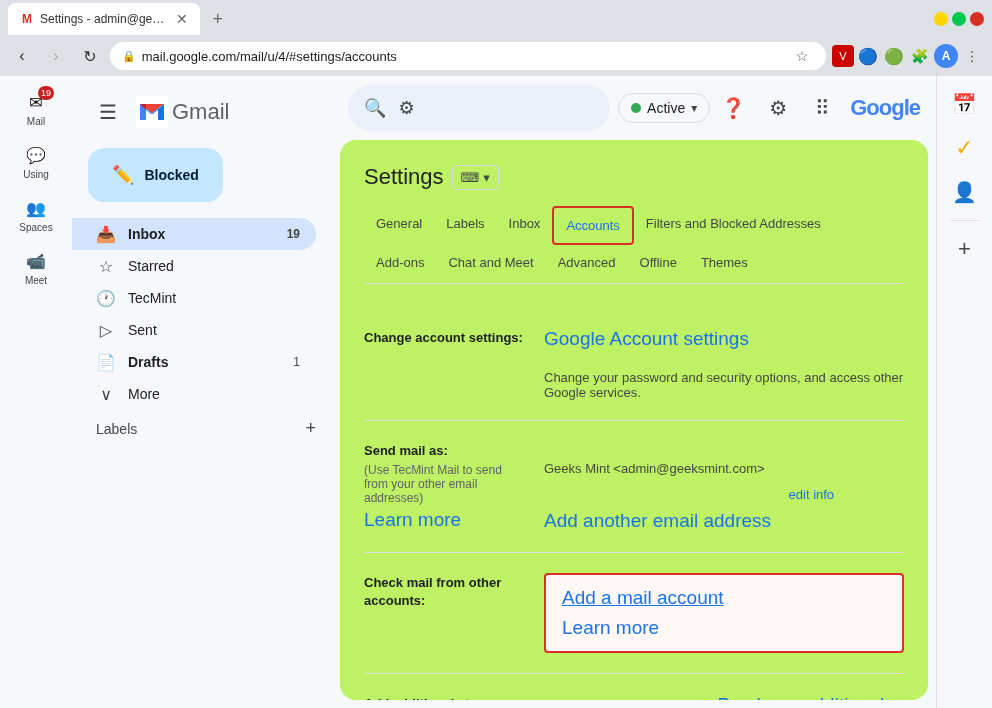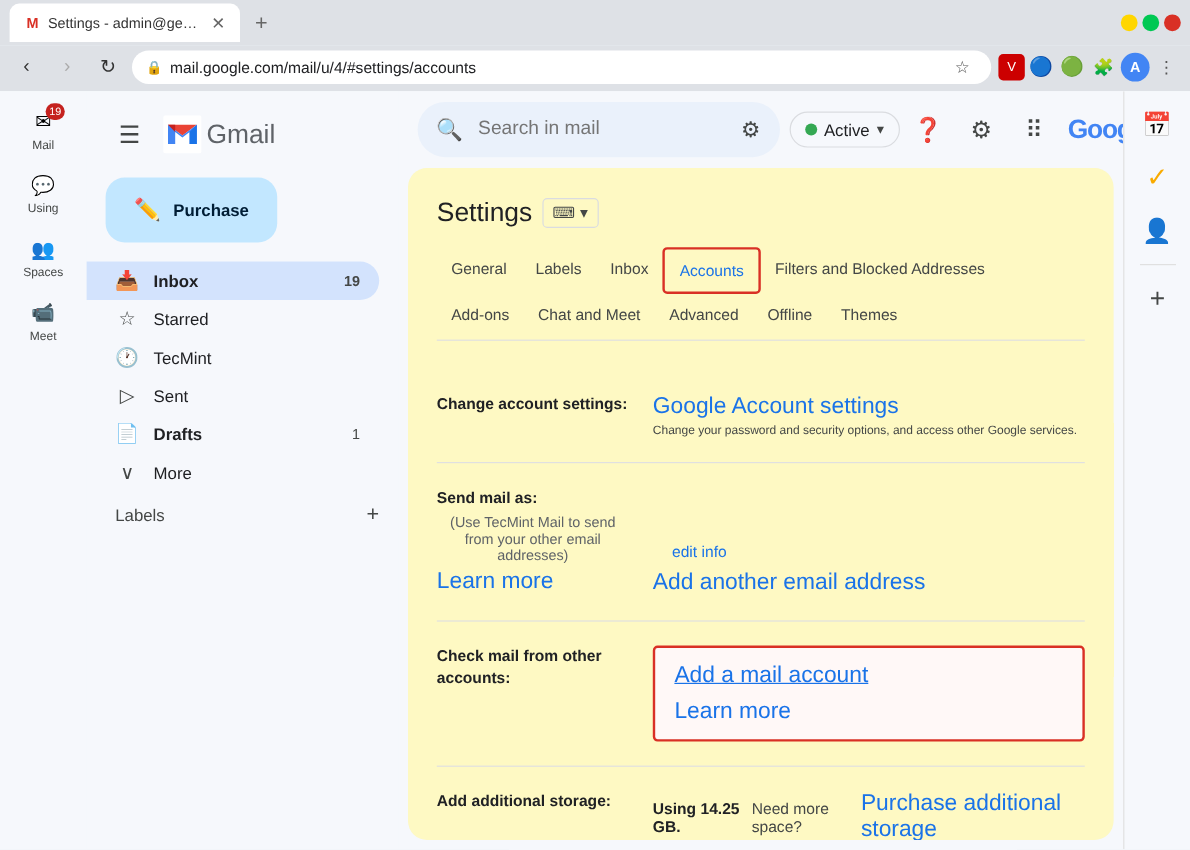--- a/index.html
+++ b/index.html
@@ -61,35 +61,35 @@
     .search-input { background: none; border: none; font-size: 16px; color: #202124; flex: 1; outline: none; }
     .search-options { color: #444746; font-size: 18px; cursor: pointer; }
     .header-actions { display: flex; align-items: center; gap: 4px; margin-left: auto; justify-content: space-between; }
     .header-icon-btn { background: none; border: none; cursor: pointer; width: 40px; height: 40px; border-radius: 50%; display: flex; align-items: center; justify-content: center; font-size: 20px; color: #444746; }
     .active-status { display: flex; align-items: center; gap: 6px; background: none; border: 1px solid #dadce0; border-radius: 20px; padding: 6px 12px; cursor: pointer; }
     .status-dot { width: 10px; height: 10px; border-radius: 50%; background: #34a853; }
     .status-text { font-size: 14px; color: #202124; }
     .chevron-down { font-size: 12px; color: #444746; }
 
     
-    .settings-container { flex: 1; background: #fef9c3; border-radius: 16px; margin: 0 8px 8px; overflow-y: auto; padding: 24px 24px; }
+    .settings-container { flex: 1; background: #bef264; border-radius: 16px; margin: 0 8px 8px; overflow-y: auto; padding: 24px 24px; }
     .settings-title { font-size: 22px; font-weight: 400; color: #202124; margin-bottom: 16px; display: flex; align-items: center; gap: 8px; }
     .keyboard-icon-btn { background: none; border: 1px solid #dadce0; border-radius: 4px; padding: 4px 8px; cursor: pointer; display: flex; align-items: center; gap: 4px; font-size: 13px; color: #444746; }
     .settings-tabs { display: flex; gap: 0; border-bottom: 1px solid #e0e0e0; margin-bottom: 24px; flex-wrap: wrap; }
     .settings-tab { padding: 10px 12px; font-size: 13px; color: #444746; cursor: pointer; border-bottom: 3px solid transparent; white-space: nowrap; }
     .settings-tab.active { color: #1a73e8; border-bottom: 3px solid #1a73e8; font-weight: 500; }
     .settings-tab.highlighted { border: 2px solid #d93025; border-radius: 4px; }
     .settings-row { display: flex; padding: 20px 0; border-bottom: 1px solid #e0e0e0; gap: 20px; }
     .settings-row:last-child { border-bottom: none; }
     .settings-label { width: 160px; flex-shrink: 0; }
     .settings-label-title { font-size: 13px; font-weight: 600; color: #202124; }
-    .settings-label-subtitle { font-size: 12px; color: #5f6368; margin-top: 4px; text-align: center; }
+    .settings-label-subtitle { font-size: 12px; color: #5f6368; margin-top: 4px; }
     .settings-value { flex: 1; }
     .settings-link { color: #1a73e8; font-size: 19px; cursor: pointer; text-decoration: none; }
-    .settings-desc { font-size: 10px; color: #444746; margin-top: 4px; }
+    .settings-desc { font-size: 13px; color: #444746; margin-top: 20px; }
     .edit-link { color: #1a73e8; font-size: 13px; cursor: pointer; margin-left: 16px; margin-top: 46px; }
     .send-mail-row { display: flex; align-items: flex-start; gap: 8px; }
     .check-other-box { border: 2px solid #d93025; border-radius: 4px; padding: 12px 16px; background: #fff8f7; }
     .storage-row { display: flex; align-items: center; }
     .storage-bold { font-size: 13px; font-weight: 600; color: #202124; }
     .storage-text { font-size: 13px; color: #444746; }
 
     
     .right-panel { width: 56px; background: #f6f8fc; display: flex; flex-direction: column; align-items: center; padding: 8px 0; gap: 4px; border-left: 1px solid #e0e0e0; }
     .right-panel-icon { width: 40px; height: 40px; border-radius: 50%; display: flex; align-items: center; justify-content: center; cursor: pointer; font-size: 20px; }
@@ -171,21 +171,21 @@
           <path d="M4 8v16h6V14l6 4.5 6-4.5v10h6V8L16 17 4 8z" fill="#4285F4"></path>
           <path d="M4 8l6 6V8H4z" fill="#C5221F"></path>
           <path d="M22 14v10h6V8l-6 6z" fill="#1A73E8"></path>
         </svg>
         <span class="gmail-text">Gmail</span>
       </div>
     </div>
 
     <button class="compose-btn">
       <span class="compose-icon">✏️</span>
-      <span>Purchase</span>
+      <span>Blocked</span>
     </button>
 
     <div class="nav-item active">
       <span class="nav-item-icon">📥</span>
       <span class="nav-item-label">Inbox</span>
       <span class="nav-item-count">19</span>
     </div>
     <div class="nav-item">
       <span class="nav-item-icon">☆</span>
       <span class="nav-item-label">Starred</span>
@@ -212,21 +212,20 @@
       <span class="labels-title">Labels</span>
       <button class="labels-add">+</button>
     </div>
   </div>
 
   <div class="main-content">
 
     <div class="gmail-header">
       <div class="search-bar">
         <span class="search-icon">🔍</span>
-        <input class="search-input" type="text" placeholder="Search in mail" style="">
         <span class="search-options">⚙</span>
       </div>
       <div class="header-actions">
         <div class="active-status">
           <span class="status-dot"></span>
           <span class="status-text">Active</span>
           <span class="chevron-down">▾</span>
         </div>
         <button class="header-icon-btn">❓</button>
         <button class="header-icon-btn">⚙</button>
@@ -272,20 +271,21 @@
       </div>
 
       <div class="settings-row">
         <div class="settings-label">
           <span class="settings-label-title">Send mail as:</span>
           <p class="settings-label-subtitle">(Use TecMint Mail to send from your other email addresses)</p>
           <a class="settings-link" style="display:block;margin-top:4px;">Learn more</a>
         </div>
         <div class="settings-value">
           <div class="send-mail-row">
+            <span class="settings-desc" style="font-weight:500;">Geeks Mint &lt;admin@geeksmint.com&gt;</span>
             <a class="edit-link">edit info</a>
           </div>
           <div style="margin-top:8px;">
             <a class="settings-link">Add another email address</a>
           </div>
         </div>
       </div>
 
       <div class="settings-row">
         <div class="settings-label">

